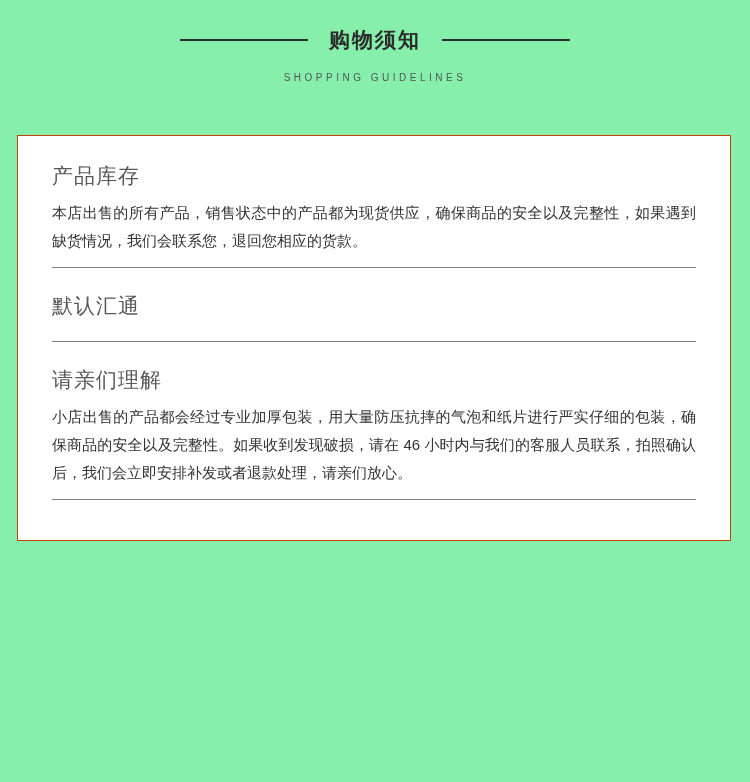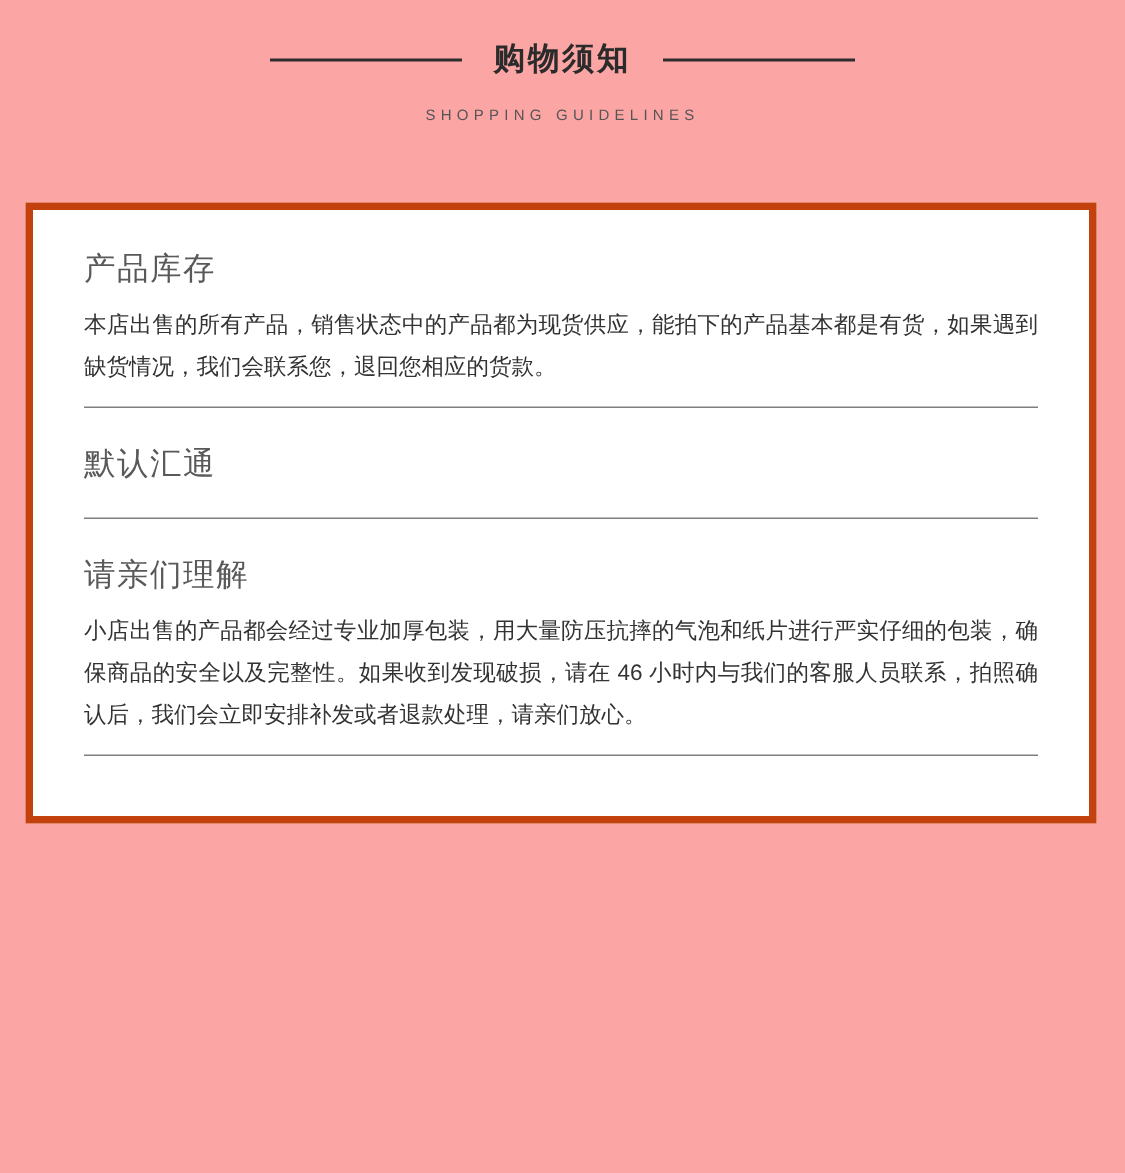--- a/index.html
+++ b/index.html
@@ -5,21 +5,21 @@
   html, body {
     margin: 0;
     padding: 0;
     background: #ffffff;
     width: 750px;
     font-family: "Liberation Sans", "DejaVu Sans", sans-serif;
   }
   .page {
     width: 750px;
     height: 782px;
-    background: #fca5a5;
+    background: #86efac;
     overflow: hidden;
   }
 
   
   .header {
     padding-top: 27px;
     text-align: center;
   }
   .header-row {
     display: flex;
@@ -46,21 +46,21 @@
     color: #555555;
     letter-spacing: 3.5px;
     white-space: nowrap;
   }
 
   
   .notice-box {
     margin: 52px 17px 16px 17px;
     width: 714px;
     box-sizing: border-box;
-    border: 5px solid #c2410c;
+    border: 1px solid #c2410c;
     padding: 2px 34px 4px 34px;
     background: #ffffff;
   }
   .section {
     padding: 24px 0 12px 0;
   }
   .section-title {
     margin: 0 0 9px 0;
     font-size: 21px;
     font-weight: 400;
@@ -93,21 +93,21 @@
       <h1 class="header-title">购物须知</h1>
       <span class="header-line"></span>
     </div>
     <div class="header-subtitle">SHOPPING GUIDELINES</div>
   </div>
 
   <div class="notice-box">
 
     <div class="section">
       <h2 class="section-title">产品库存</h2>
-      <p class="section-body">本店出售的所有产品，销售状态中的产品都为现货供应，能拍下的产品基本都是有货，如果遇到缺货情况，我们会联系您，退回您相应的货款。</p>
+      <p class="section-body">本店出售的所有产品，销售状态中的产品都为现货供应，确保商品的安全以及完整性，如果遇到缺货情况，我们会联系您，退回您相应的货款。</p>
     </div>
 
     <hr class="divider">
 
     <div class="section">
       <h2 class="section-title">默认汇通</h2>
     </div>
 
     <hr class="divider">
 

